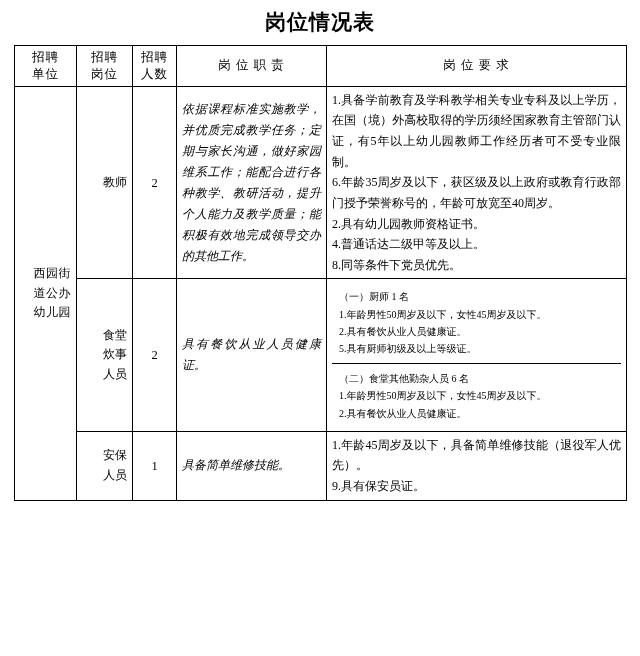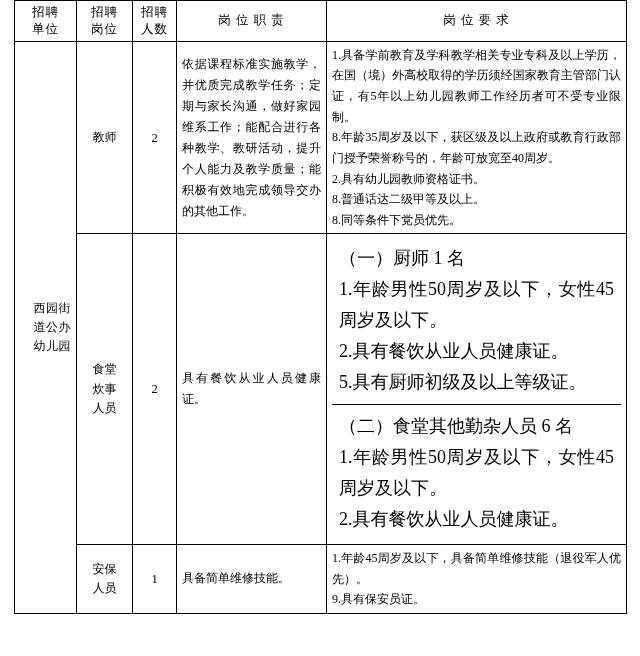--- a/index.html
+++ b/index.html
@@ -56,68 +56,70 @@
   .c-num    { width: 44px; }
   .c-duty   { width: 150px; }
   .c-req    { width: 300px; }
   td.unitcell {
     text-align: right;
     letter-spacing: 0.5px;
     font-size: 12px;
     line-height: 1.6;
   }
   td.postcell {
-    text-align: center;
+    text-align: right;
     font-size: 12px;
     line-height: 1.6;
   }
   td.numcell {
     text-align: center;
     font-size: 12.5px;
   }
   td.duty {
     text-align: justify;
     text-align-last: left;
     font-size: 12px;
     line-height: 1.75;
     padding: 6px 7px;
+    font-style: italic;
   }
   td.req {
     text-align: justify;
     font-size: 12px;
     line-height: 1.72;
     padding: 6px 7px;
   }
   td.inner-wrap {
     padding: 0;
     vertical-align: top;
   }
   table.inner {
     width: 100%;
     border-collapse: collapse;
     table-layout: fixed;
   }
   table.inner td {
     border: 0;
     border-bottom: 1px solid #000000;
     padding: 6px 7px;
-    font-size: 18px;
+    font-size: 10px;
     line-height: 1.72;
     text-align: justify;
   }
   table.inner tr:last-child td {
     border-bottom: 0;
   }
   p.l { margin: 0; }
 </style>
 </head>
 <body>
 
 <div class="page">
 
+  <div class="doc-title">岗位情况表</div>
 
   <table class="main">
     <colgroup>
       <col class="c-unit">
       <col class="c-post">
       <col class="c-num">
       <col class="c-duty">
       <col class="c-req">
     </colgroup>
     <thead>
@@ -145,23 +147,23 @@
           <span>道公办</span><br>
           <span>幼儿园</span>
         </td>
         <td class="postcell">
           <span>教师</span>
         </td>
         <td class="numcell">2</td>
         <td class="duty">依据课程标准实施教学，并优质完成教学任务；定期与家长沟通，做好家园维系工作；能配合进行各种教学、教研活动，提升个人能力及教学质量；能积极有效地完成领导交办的其他工作。</td>
         <td class="req">
           <p class="l">1.具备学前教育及学科教学相关专业专科及以上学历，在国（境）外高校取得的学历须经国家教育主管部门认证，有5年以上幼儿园教师工作经历者可不受专业限制。</p>
-          <p class="l">8.年龄35周岁及以下，获区级及以上政府或教育行政部门授予荣誉称号的，年龄可放宽至40周岁。</p>
+          <p class="l">6.年龄35周岁及以下，获区级及以上政府或教育行政部门授予荣誉称号的，年龄可放宽至40周岁。</p>
           <p class="l">2.具有幼儿园教师资格证书。</p>
-          <p class="l">8.普通话达二级甲等及以上。</p>
+          <p class="l">4.普通话达二级甲等及以上。</p>
           <p class="l">8.同等条件下党员优先。</p>
         </td>
       </tr>
 
       <tr>
         <td class="postcell">
           <span>食堂</span><br>
           <span>炊事</span><br>
           <span>人员</span>
         </td>

